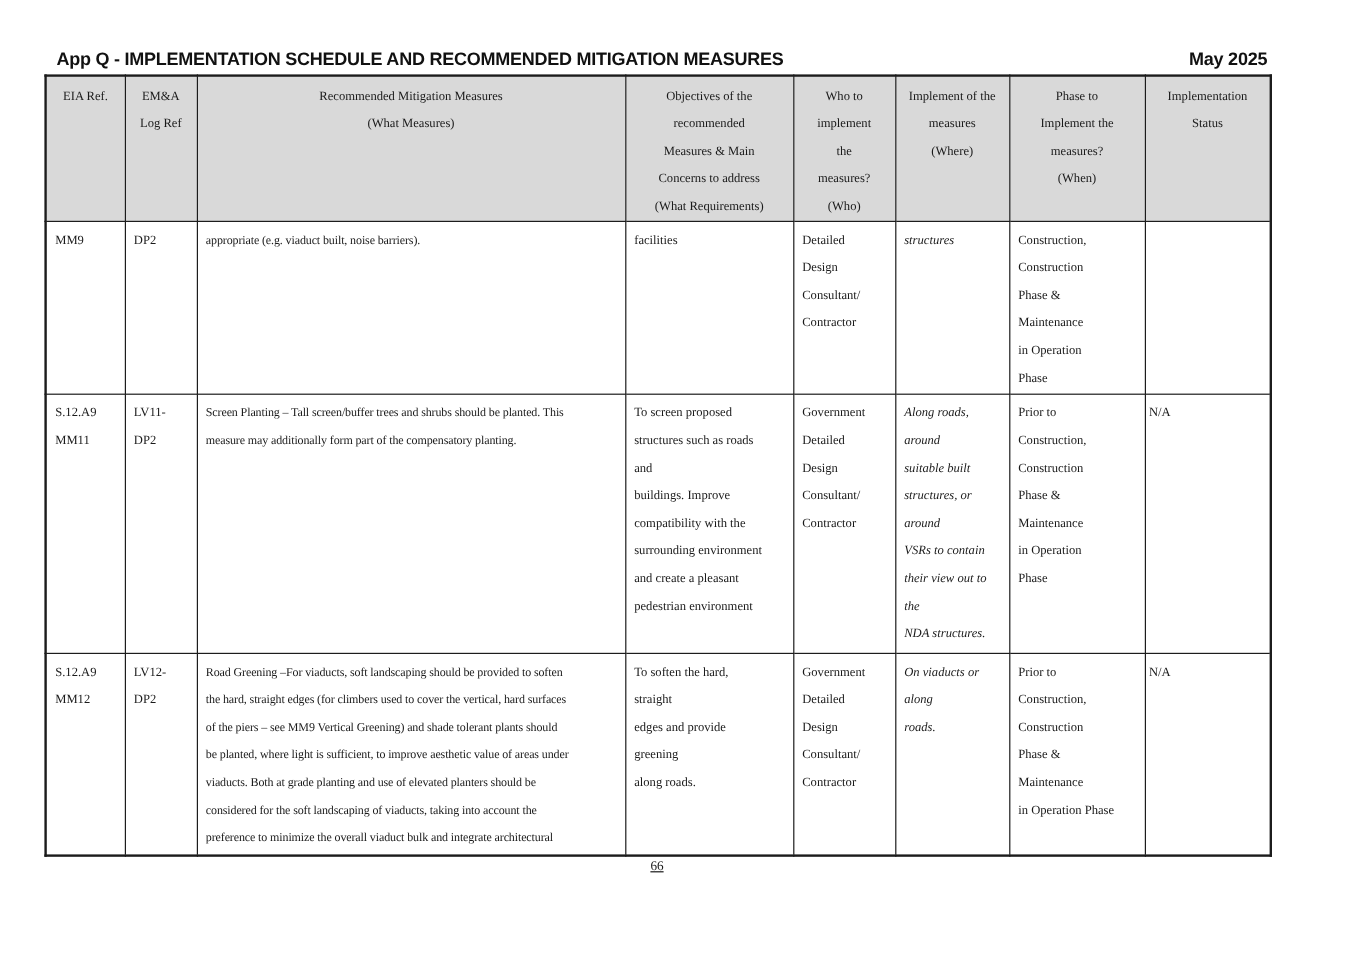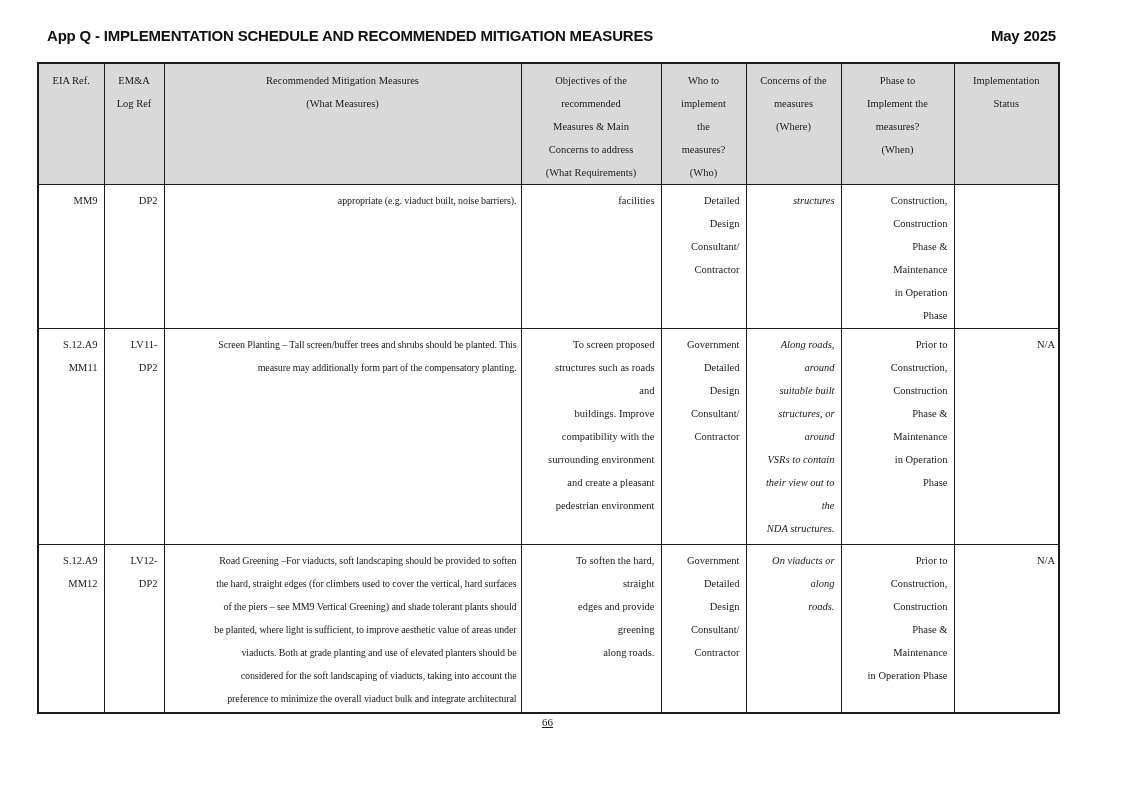--- a/index.html
+++ b/index.html
@@ -9,21 +9,21 @@
   .sheet {
     position: relative;
     width: 1123px;
     height: 794px;
     background: #ffffff;
     overflow: hidden;
   }
 
   .doc-header {
     position: absolute;
-    top: 27px;
+    top: 41px;
     left: 47px;
     right: 67px;
     display: flex;
     justify-content: space-between;
     align-items: flex-start;
     font-family: "Liberation Sans", sans-serif;
     font-weight: bold;
     font-size: 15px;
     color: #111111;
     letter-spacing: -0.2px;
@@ -40,21 +40,20 @@
   }
 
   .mit-table th,
   .mit-table td {
     border: 1px solid #1c1c1c;
     vertical-align: top;
     white-space: pre-line;
     line-height: 23px;
     color: #1a1a1a;
     overflow: hidden;
-    text-align: right;
   }
 
   .mit-table th {
     background: #d9d9d9;
     font-weight: normal;
     font-size: 10.5px;
     text-align: center;
     padding: 5px 3px 0;
     height: 121px;
   }
@@ -118,21 +117,21 @@
         <th>Objectives of the
 recommended
 Measures &amp; Main
 Concerns to address
 (What Requirements)</th>
         <th>Who to
 implement
 the
 measures?
 (Who)</th>
-        <th>Concerns of the
+        <th>Implement of the
 measures
 (Where)</th>
         <th>Phase to
 Implement the
 measures?
 (When)</th>
         <th>Implementation
 Status</th>
       </tr>
     </thead>

